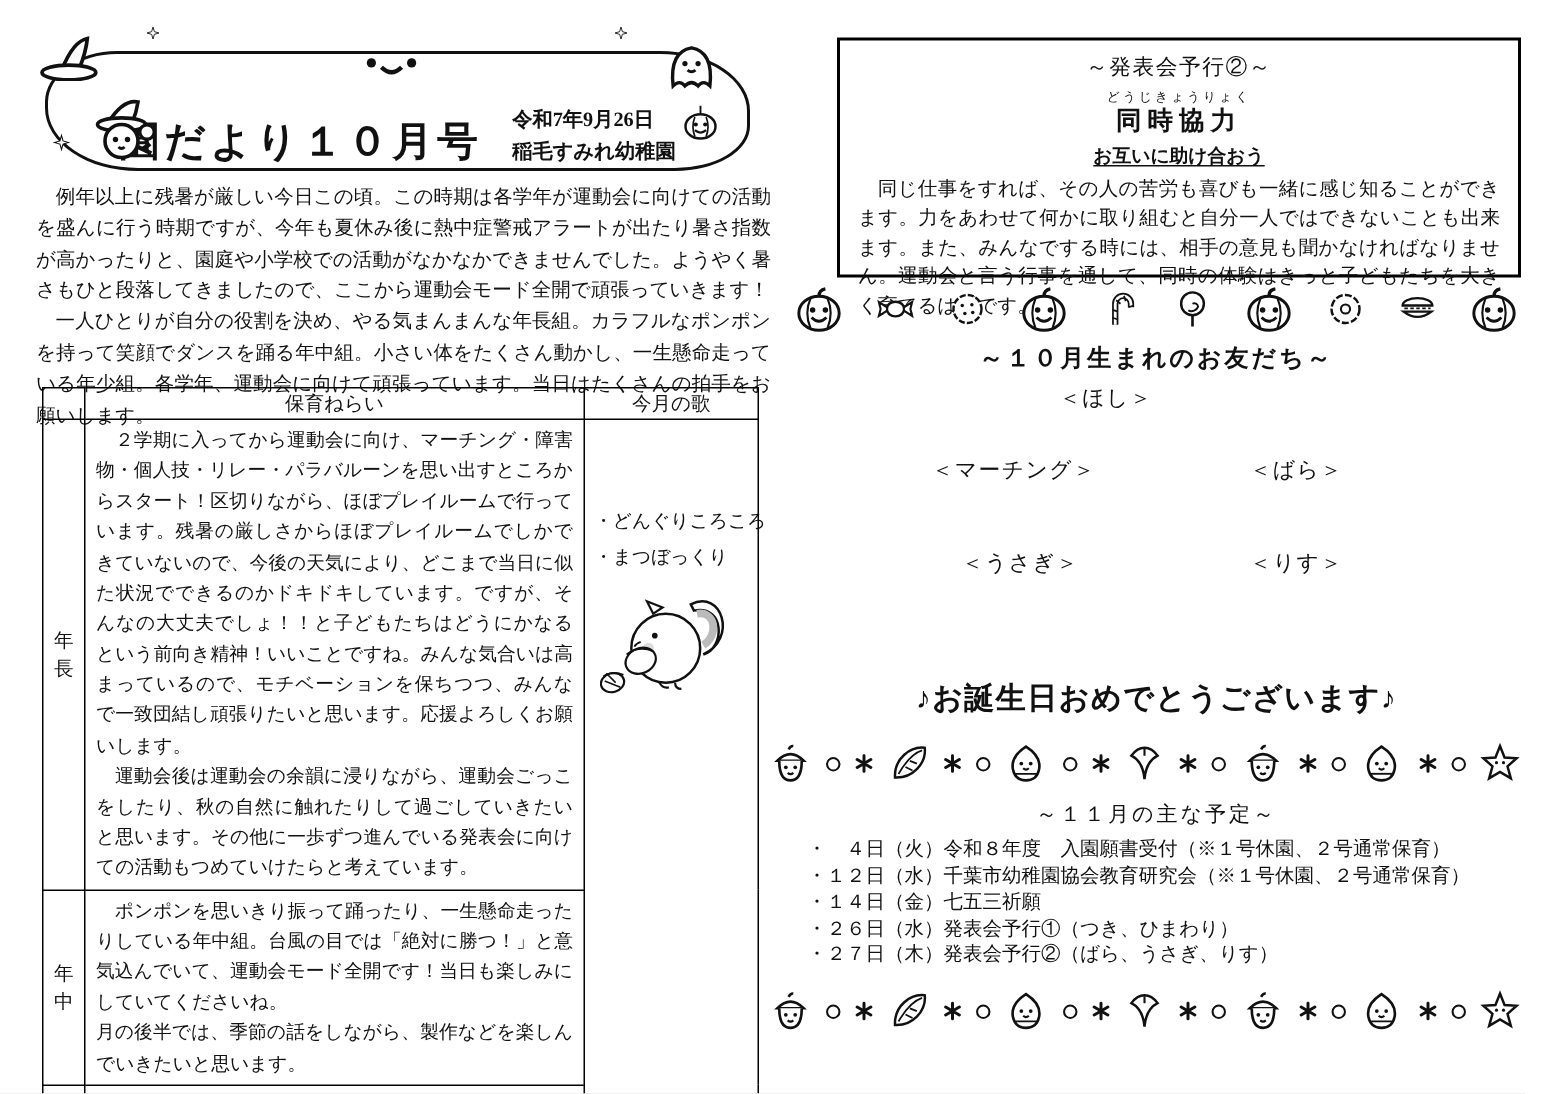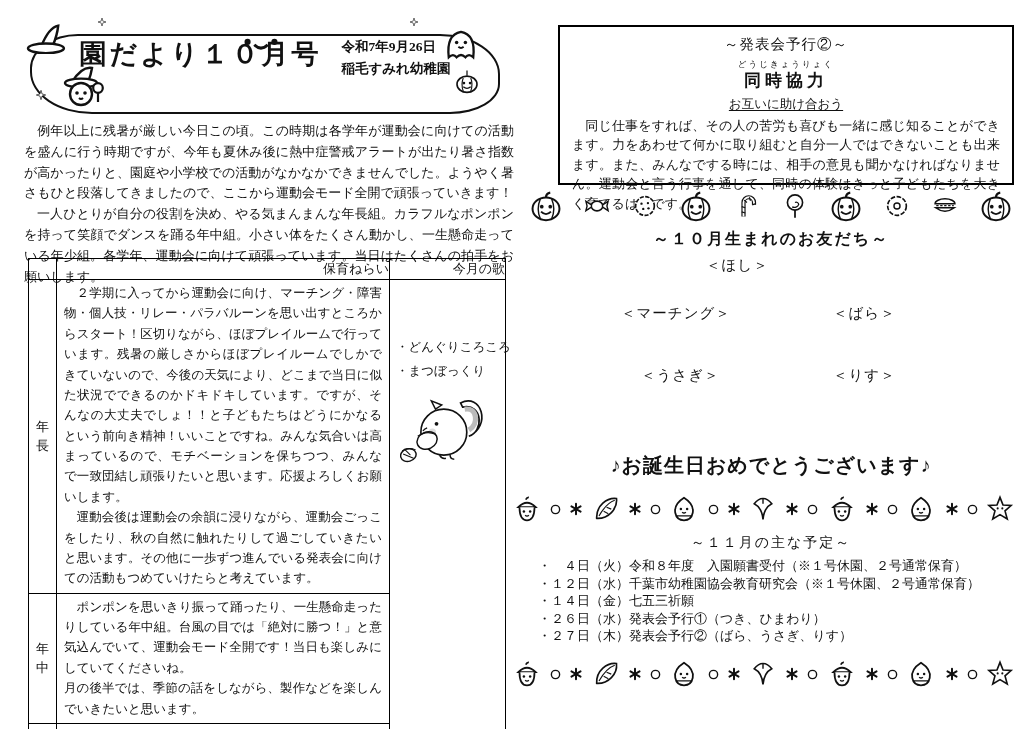--- a/index.html
+++ b/index.html
@@ -4,46 +4,46 @@
 <style>
   * { margin:0; padding:0; box-sizing:border-box; }
   html,body { background:#e8e8e8; }
   body { width:1032px; height:729px; position:relative; font-family:"Liberation Serif","DejaVu Serif",serif; color:#111; }
   .page { position:absolute; left:0; top:0; width:1032px; height:729px; background:#ffffff; overflow:hidden; }
 
   
   .banner { position:absolute; left:30px; top:34px; width:470px; height:80px;
     border:2px solid #111; background:#fff;
     border-radius:48px 60px 50px 62px / 34px 40px 30px 42px;
-    display:flex; align-items:flex-start; justify-content:center; gap:20px; z-index:2; }
+    display:flex; align-items:flex-end; justify-content:center; gap:20px; z-index:2; }
   .banner-title { font-size:27px; font-weight:bold; letter-spacing:3px; white-space:nowrap; }
   .banner-meta { font-size:13.5px; font-weight:bold; line-height:1.6; white-space:nowrap; }
   .deco { position:absolute; z-index:3; }
   .deco svg { display:block; }
 
   
   .intro { position:absolute; left:24px; top:121px; width:490px; font-size:13px; line-height:1.6; text-align:justify; }
 
   
   table.goals { position:absolute; left:28px; top:258px; width:478px; border-collapse:collapse; table-layout:fixed; }
   table.goals td, table.goals th { border:1px solid #000; font-weight:normal; }
-  th.h-aim, th.h-song { font-size:13px; text-align:right; height:21px; }
+  th.h-aim, th.h-song { font-size:13px; text-align:center; height:21px; }
   td.grade { width:28px; text-align:center; vertical-align:middle; font-size:13px; line-height:1.5; padding:0 2px; word-break:break-all; }
   td.aim { vertical-align:top; font-size:12.5px; line-height:1.63; padding:3px 7px 4px 7px; text-align:justify; }
   td.song { width:116px; vertical-align:top; font-size:12.5px; padding:4px 6px; }
   .song-list { margin-top:52px; line-height:1.9; white-space:nowrap; }
   .song-art { margin-top:6px; text-align:center; }
 
   
   .story-box { position:absolute; left:558px; top:25px; width:456px; height:160px; border:2px solid #000;
     padding:6px 12px 4px 12px; text-align:center; }
   .story-heading { font-size:14.5px; margin-top:2px; letter-spacing:1px; }
   .furigana { font-size:8.5px; letter-spacing:2px; margin-top:5px; }
   .story-word { font-size:17px; font-weight:bold; letter-spacing:4px; line-height:1.15; }
-  .story-sub { font-size:12.5px; font-weight:normal; text-decoration:underline; text-underline-offset:2px; margin-top:5px; }
+  .story-sub { font-size:12.5px; font-weight:bold; text-decoration:underline; text-underline-offset:2px; margin-top:5px; }
   .story-body { font-size:13px; line-height:1.5; text-align:justify; margin-top:3px; }
 
   .icon-row { position:absolute; display:flex; justify-content:space-between; align-items:center; }
   .row-candy { left:528px; top:186px; width:486px; height:40px; }
   .row-autumn1 { left:512px; top:486px; width:502px; height:46px; }
   .row-autumn2 { left:512px; top:649px; width:502px; height:50px; }
 
   .center-line { position:absolute; text-align:center; width:486px; left:528px; }
   .friends-heading { top:229px; font-size:16px; font-weight:bold; letter-spacing:2px; }
   .class-name { position:absolute; font-size:14.5px; letter-spacing:1px; white-space:nowrap; }

